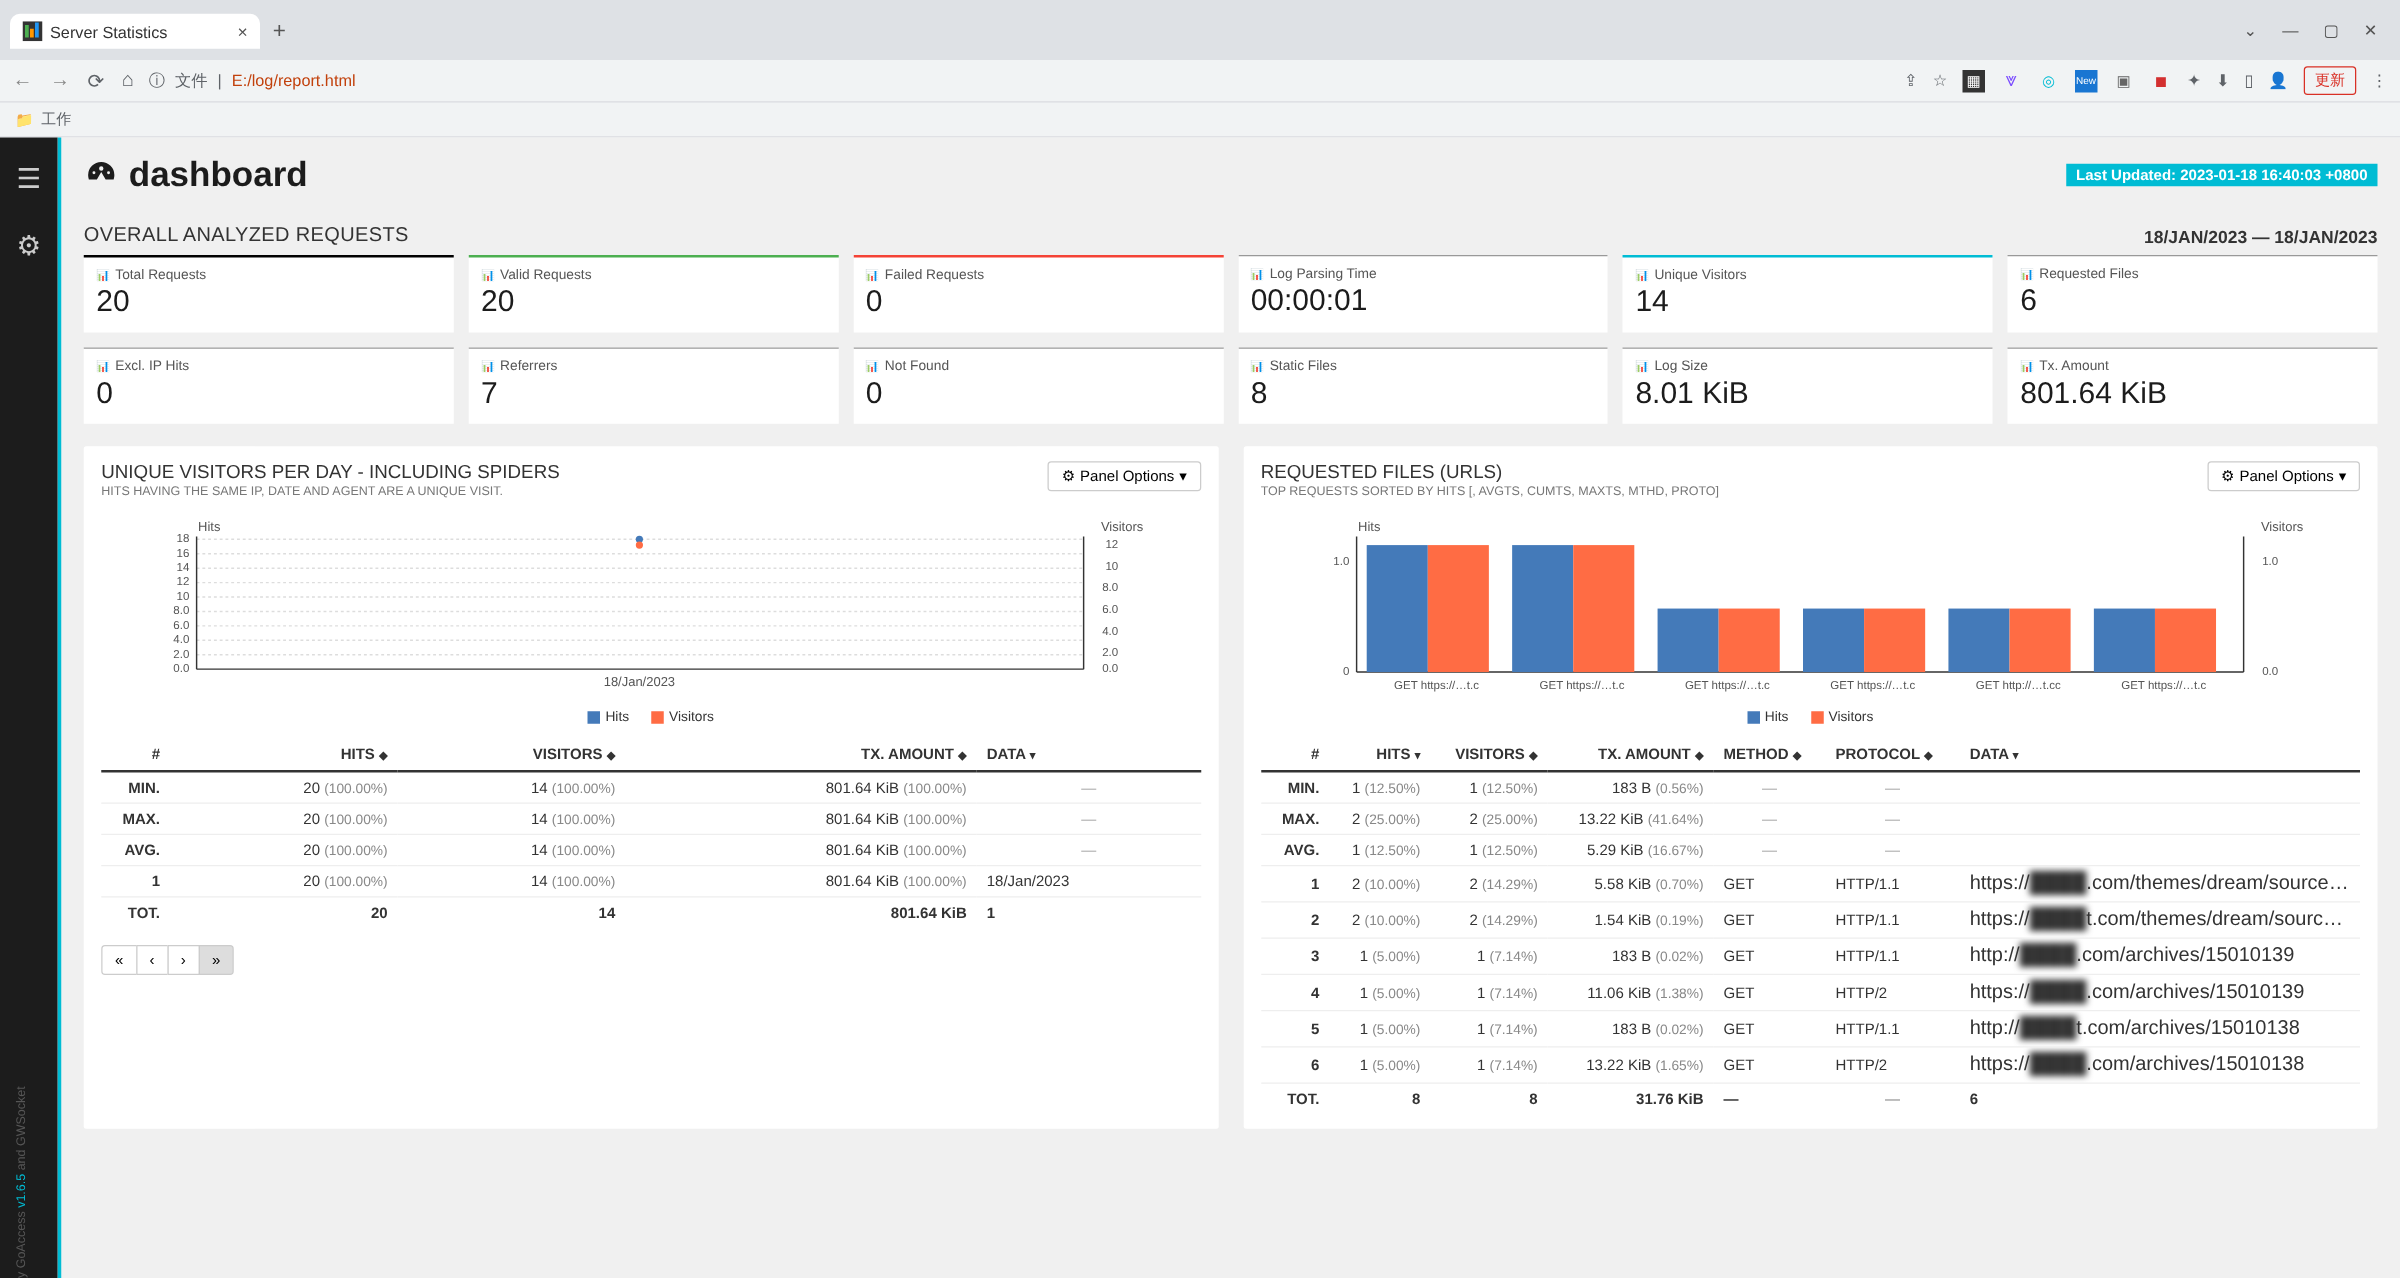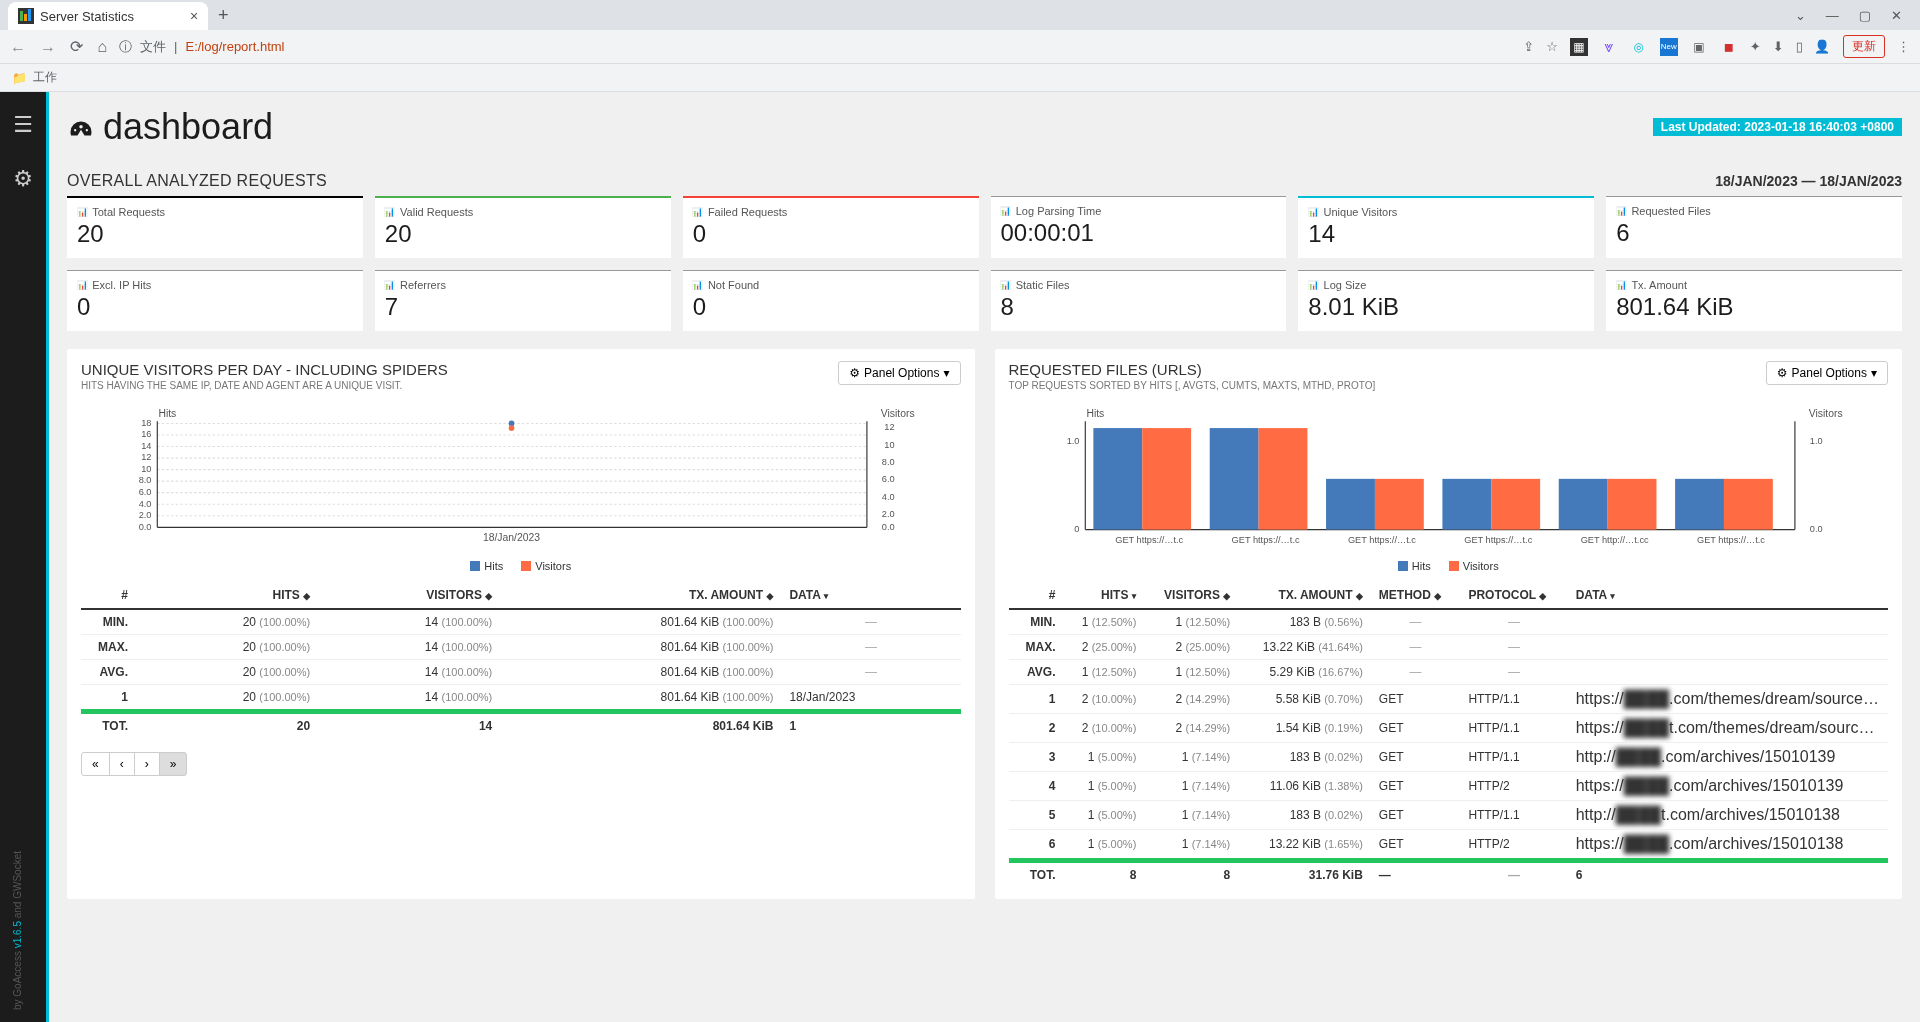--- a/index.html
+++ b/index.html
@@ -1,20 +1,20 @@
 <!DOCTYPE html>
 <html><head>
 <meta charset="utf-8">
 <style>
 * { margin: 0; padding: 0; box-sizing: border-box; }
 body { font-family: Arial, sans-serif; font-size: 13px; color: #333; background: #fff; }
 
 
 .browser-chrome { background: #f1f3f4; }
-.tab-strip { display: flex; align-items: center; height: 30px; padding: 0 8px; background: #dee1e5; }
+.tab-strip { display: flex; align-items: center; height: 48px; padding: 0 8px; background: #dee1e5; }
 .tab { display: flex; align-items: center; gap: 6px; background: #fff; border-radius: 8px 8px 0 0; padding: 4px 10px; height: 28px; margin-top: 2px; }
 .tab .favicon { width: 16px; height: 16px; display: inline-block; }
 .tab .favicon svg { width: 16px; height: 16px; }
 .tab-close { margin-left: 50px; color: #555; cursor: pointer; font-size: 14px; }
 .new-tab { margin-left: 10px; color: #555; font-size: 18px; cursor: pointer; }
 .window-controls { margin-left: auto; display: flex; gap: 20px; color: #555; padding-right: 10px; }
 .window-controls span { cursor: pointer; font-size: 13px; }
 
 .toolbar { display: flex; align-items: center; height: 34px; padding: 0 10px; gap: 12px; border-bottom: 1px solid #dadce0; }
 .nav-icons { display: flex; gap: 14px; align-items: center; }
@@ -33,21 +33,21 @@
 
 
 .app { display: flex; height: calc(1022px - 92px); }
 .sidebar { width: 46px; background: #1c1c1c; display: flex; flex-direction: column; align-items: center; padding-top: 20px; position: relative; }
 .sidebar .icon { color: #ccc; font-size: 22px; margin-bottom: 28px; cursor: pointer; }
 .sidebar .vtext { position: absolute; bottom: 12px; left: 50%; transform-origin: left bottom; transform: rotate(-90deg) translateX(0); font-size: 10px; color: #565656; white-space: nowrap; }
 
 .content { flex: 1; background: #f0f0f0; border-left: 3px solid #00bcd4; overflow-y: auto; padding: 14px 18px; }
 
 .header { display: flex; align-items: center; justify-content: space-between; }
-.header h1 { font-size: 36px; font-weight: normal; color: #1c1c1c; display: flex; align-items: center; gap: 8px; }
+.header h1 { font-size: 28px; font-weight: bold; color: #1c1c1c; display: flex; align-items: center; gap: 8px; }
 .header h1 .dash-icon { width: 28px; height: 28px; }
 .last-updated { background: #00bcd4; color: #fff; padding: 2px 8px; font-size: 12px; font-weight: bold; }
 
 .section-header { display: flex; justify-content: space-between; align-items: center; margin-top: 24px; }
 .section-header .title { font-size: 16px; font-weight: normal; color: #333; letter-spacing: 0.3px; }
 .section-header .date-range { font-size: 14px; color: #333; font-weight: bold; }
 
 .stats-grid { display: grid; grid-template-columns: repeat(6, 1fr); gap: 12px; margin-top: 6px; }
 .stat-card { background: #fff; border-top: 1px solid #999; padding: 8px 10px 10px; }
 .stat-card.black { border-top: 2px solid #000; }
@@ -72,21 +72,21 @@
 .legend-swatch { width: 10px; height: 10px; display: inline-block; }
 
 table.data-table { width: 100%; border-collapse: collapse; margin-top: 10px; font-size: 12px; }
 .data-table th { text-align: right; padding: 6px 8px; font-weight: bold; border-bottom: 2px solid #333; white-space: nowrap; }
 .data-table th.left { text-align: left; }
 .data-table th.rownum { text-align: right; width: 40px; }
 .data-table td { padding: 5px 8px; text-align: right; border-bottom: 1px solid #eee; white-space: nowrap; }
 .data-table td.left { text-align: left; }
 .data-table td.rowlabel { text-align: right; font-weight: bold; width: 55px; }
 .data-table .pct { color: #888; font-size: 11px; }
-.data-table tr.total td { font-weight: bold; border-top: 5px solid #22c55e; border-bottom: none; }
+.data-table tr.total td { font-weight: bold; border-top: 1px solid #22c55e; border-bottom: none; }
 .data-table .sort-arrow { font-size: 9px; }
 .data-table td.center { text-align: center; color: #aaa; }
 
 .pagination { display: flex; gap: 0; margin-top: 14px; }
 .pagination button { border: 1px solid #ccc; background: #fff; padding: 4px 10px; font-size: 12px; cursor: pointer; margin-left: -1px; }
 .pagination button.active { background: #ddd; }
 .pagination button:first-child { border-radius: 3px 0 0 3px; margin-left: 0; }
 .pagination button:last-child { border-radius: 0 3px 3px 0; }
 
 .url-cell { font-size: 16px; max-width: 280px; overflow: hidden; text-overflow: ellipsis; }

